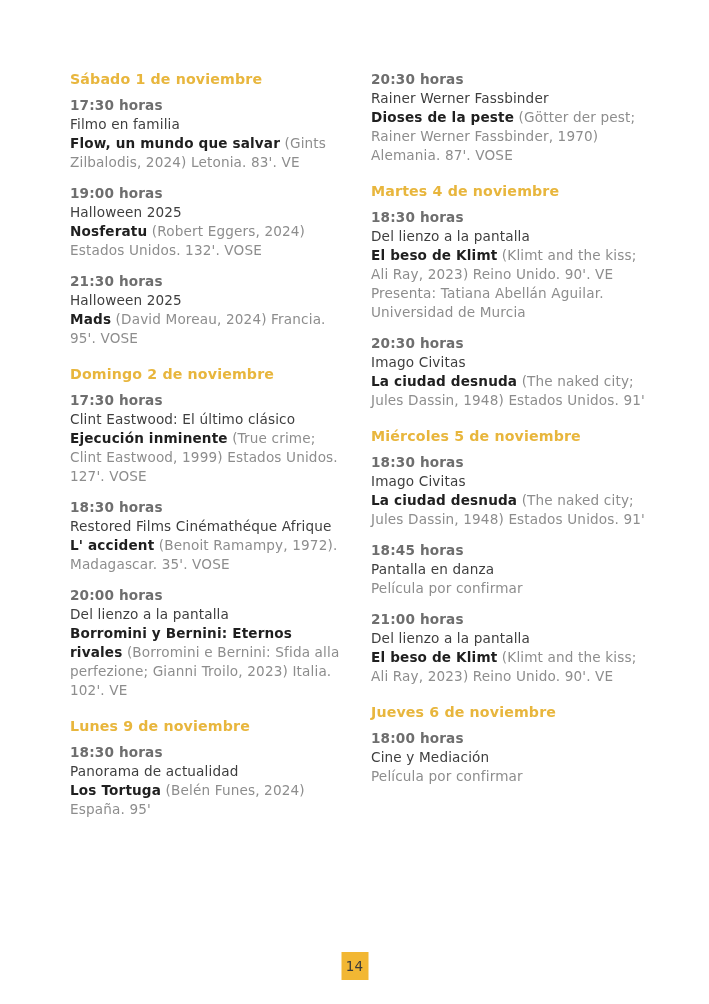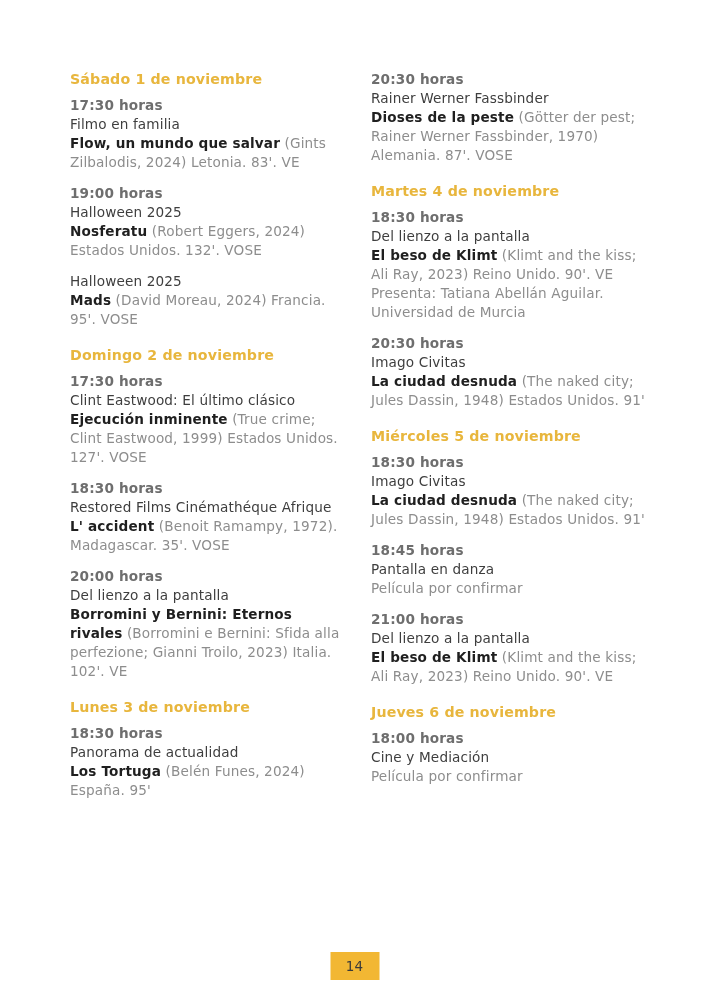--- a/index.html
+++ b/index.html
@@ -52,21 +52,21 @@
     font-weight: bold;
     color: var(--title);
   }
   .details { color: var(--muted); }
   .note { color: var(--muted); }
   .page-number-badge {
     position: absolute;
     left: 50%;
     transform: translateX(-50%);
     bottom: 24px;
-    width: 49px;
+    width: 27px;
     height: 28px;
     background: var(--page-box);
     display: flex;
     align-items: center;
     justify-content: center;
     color: var(--page-num-text);
     font-size: 13.5px;
   }
 </style>
 </head>
@@ -79,40 +79,41 @@
         <div class="time">17:30 horas</div>
         <div class="strand">Filmo en familia</div>
         <p class="film"><span class="film-title">Flow, un mundo que salvar</span><span class="details"> (Gints Zilbalodis, 2024) Letonia. 83'. VE</span></p>
       </div>
       <div class="entry">
         <div class="time">19:00 horas</div>
         <div class="strand">Halloween 2025</div>
         <p class="film"><span class="film-title">Nosferatu</span><span class="details"> (Robert Eggers, 2024) Estados Unidos. 132'. VOSE</span></p>
       </div>
       <div class="entry">
+        <div class="time">21:30 horas</div>
         <div class="strand">Halloween 2025</div>
         <p class="film"><span class="film-title">Mads</span><span class="details"> (David Moreau, 2024) Francia. 95'. VOSE</span></p>
       </div>
       <div class="day-header">Domingo 2 de noviembre</div>
       <div class="entry">
         <div class="time">17:30 horas</div>
         <div class="strand">Clint Eastwood: El último clásico</div>
         <p class="film"><span class="film-title">Ejecución inminente</span><span class="details"> (True crime; Clint Eastwood, 1999) Estados Unidos. 127'. VOSE</span></p>
       </div>
       <div class="entry">
         <div class="time">18:30 horas</div>
         <div class="strand">Restored Films Cinémathéque Afrique</div>
         <p class="film"><span class="film-title">L' accident</span><span class="details"> (Benoit Ramampy, 1972). Madagascar. 35'. VOSE</span></p>
       </div>
       <div class="entry">
         <div class="time">20:00 horas</div>
         <div class="strand">Del lienzo a la pantalla</div>
         <p class="film"><span class="film-title">Borromini y Bernini: Eternos rivales</span><span class="details"> (Borromini e Bernini: Sfida alla perfezione; Gianni Troilo, 2023) Italia. 102'. VE</span></p>
       </div>
-      <div class="day-header">Lunes 3 de noviembre</div>
+      <div class="day-header">Lunes 9 de noviembre</div>
       <div class="entry">
         <div class="time">18:30 horas</div>
         <div class="strand">Panorama de actualidad</div>
         <p class="film"><span class="film-title">Los Tortuga</span><span class="details"> (Belén Funes, 2024) España. 95'</span></p>
       </div>
     </div>
   <div class="column">
       <div class="entry">
         <div class="time">20:30 horas</div>
         <div class="strand">Rainer Werner Fassbinder</div>

